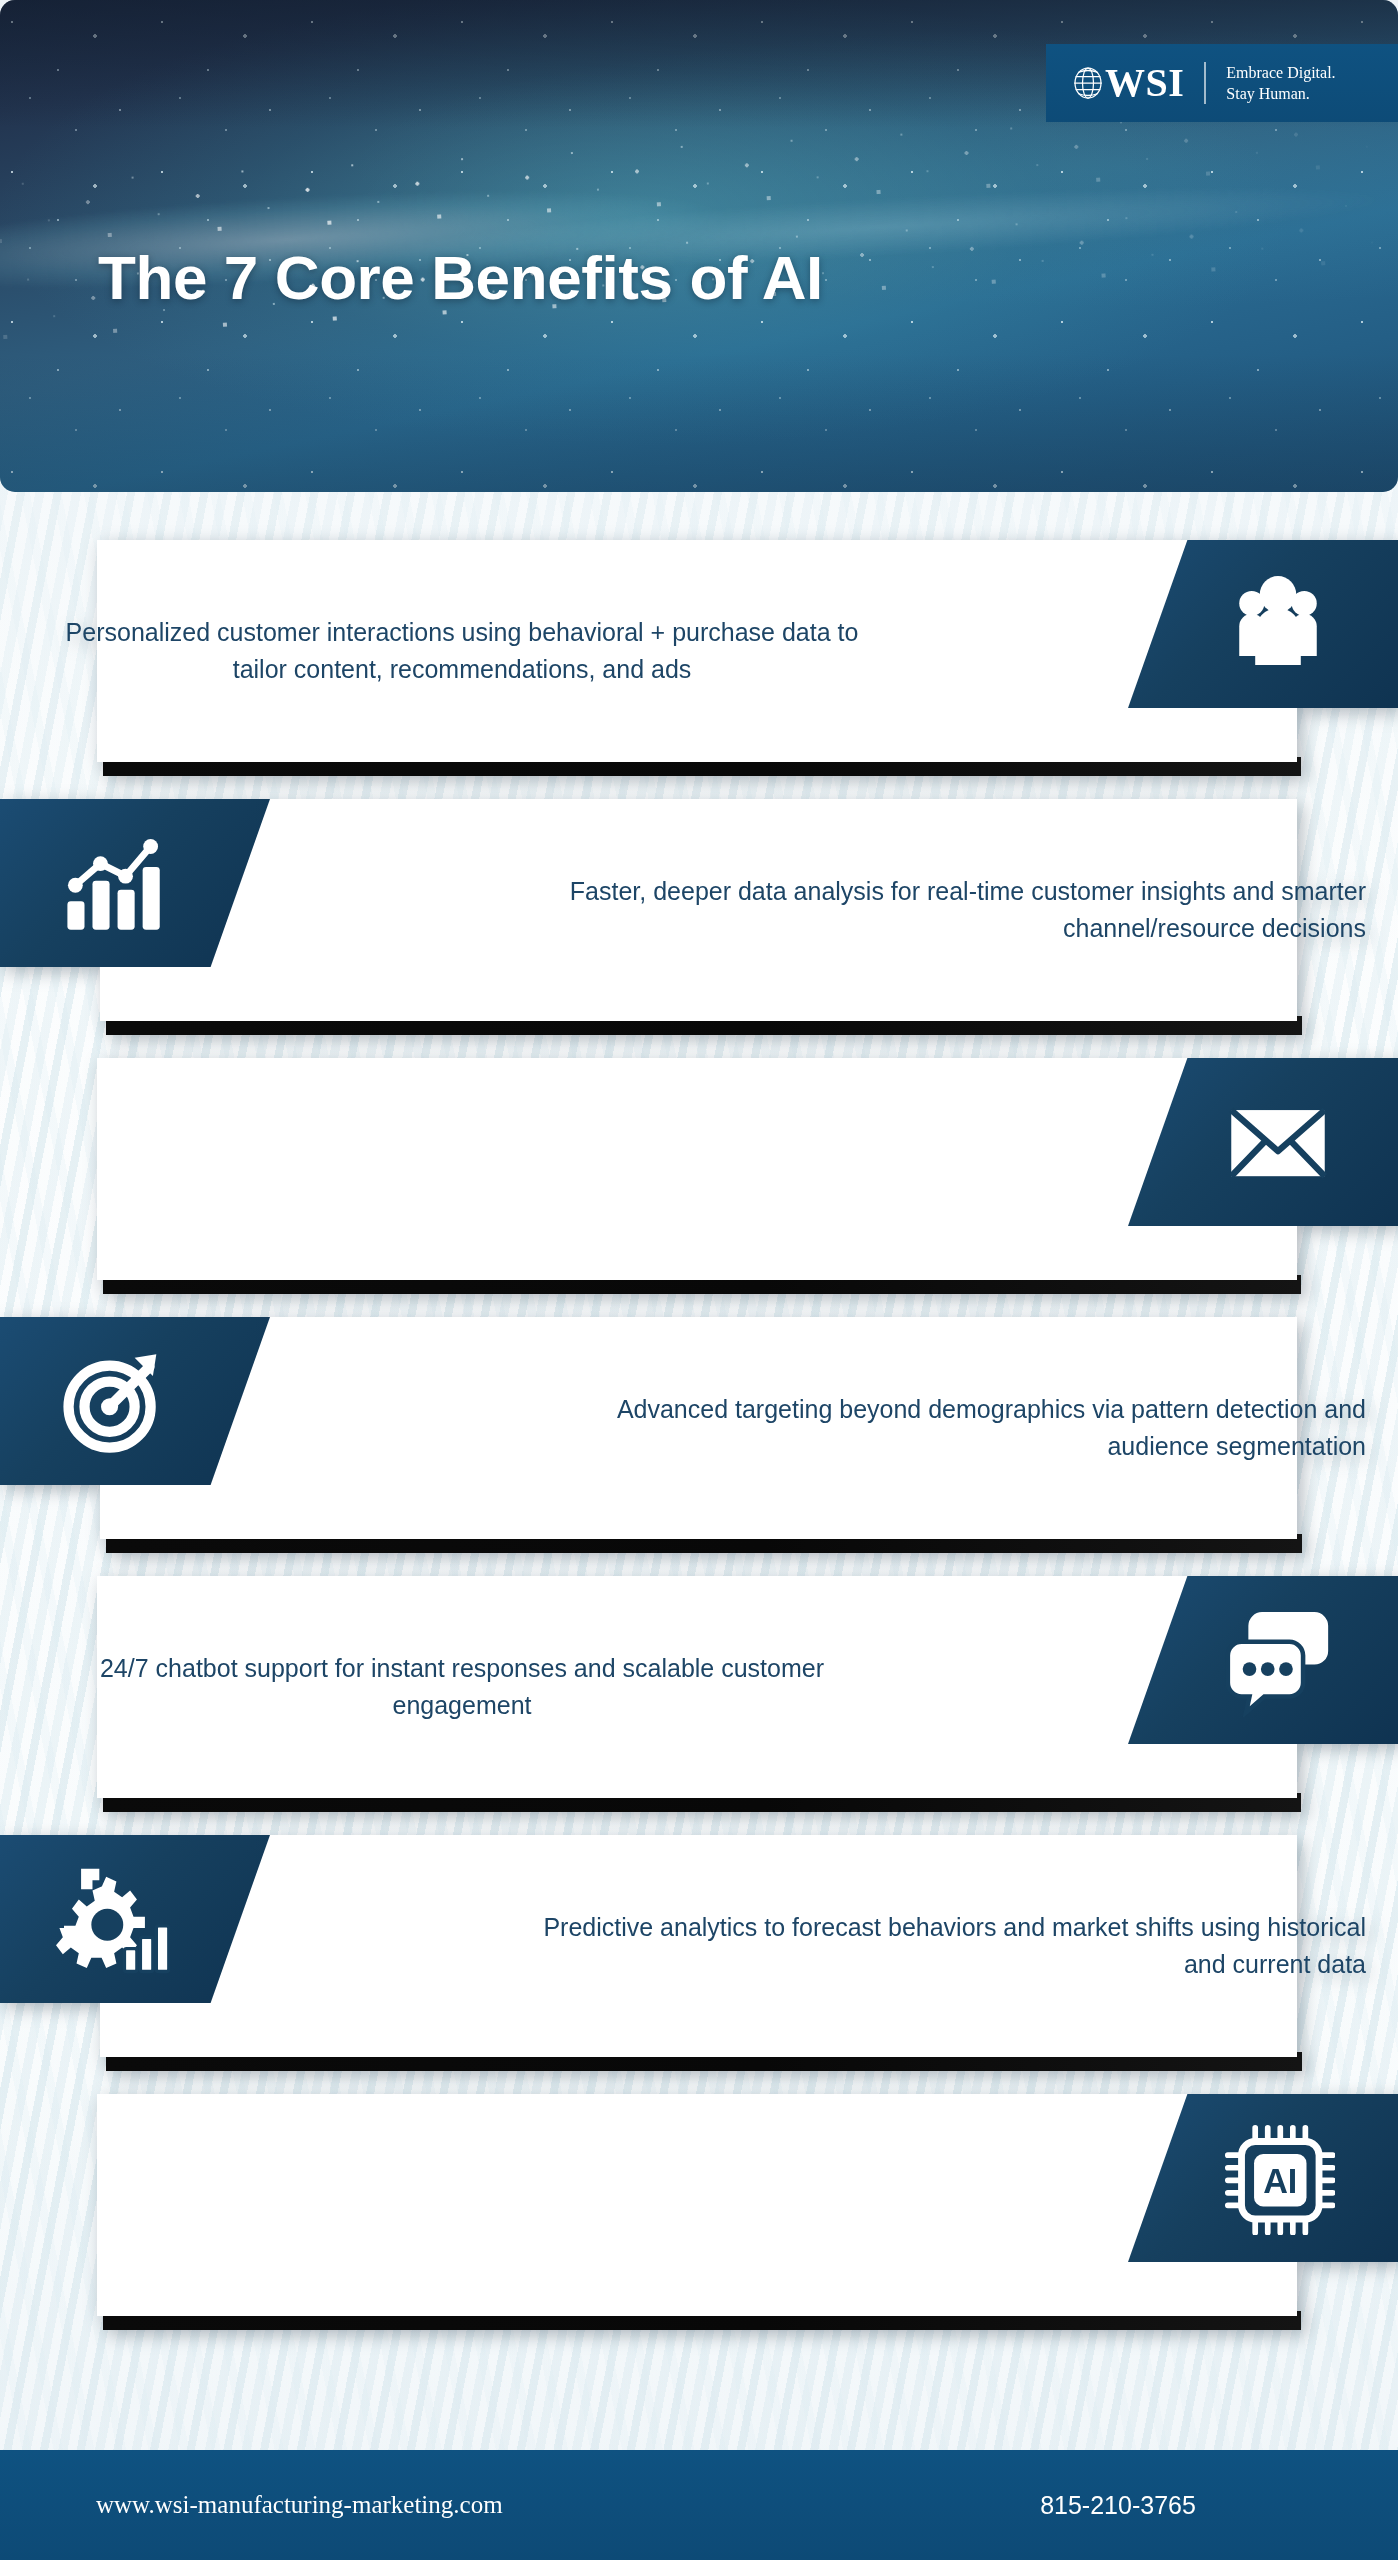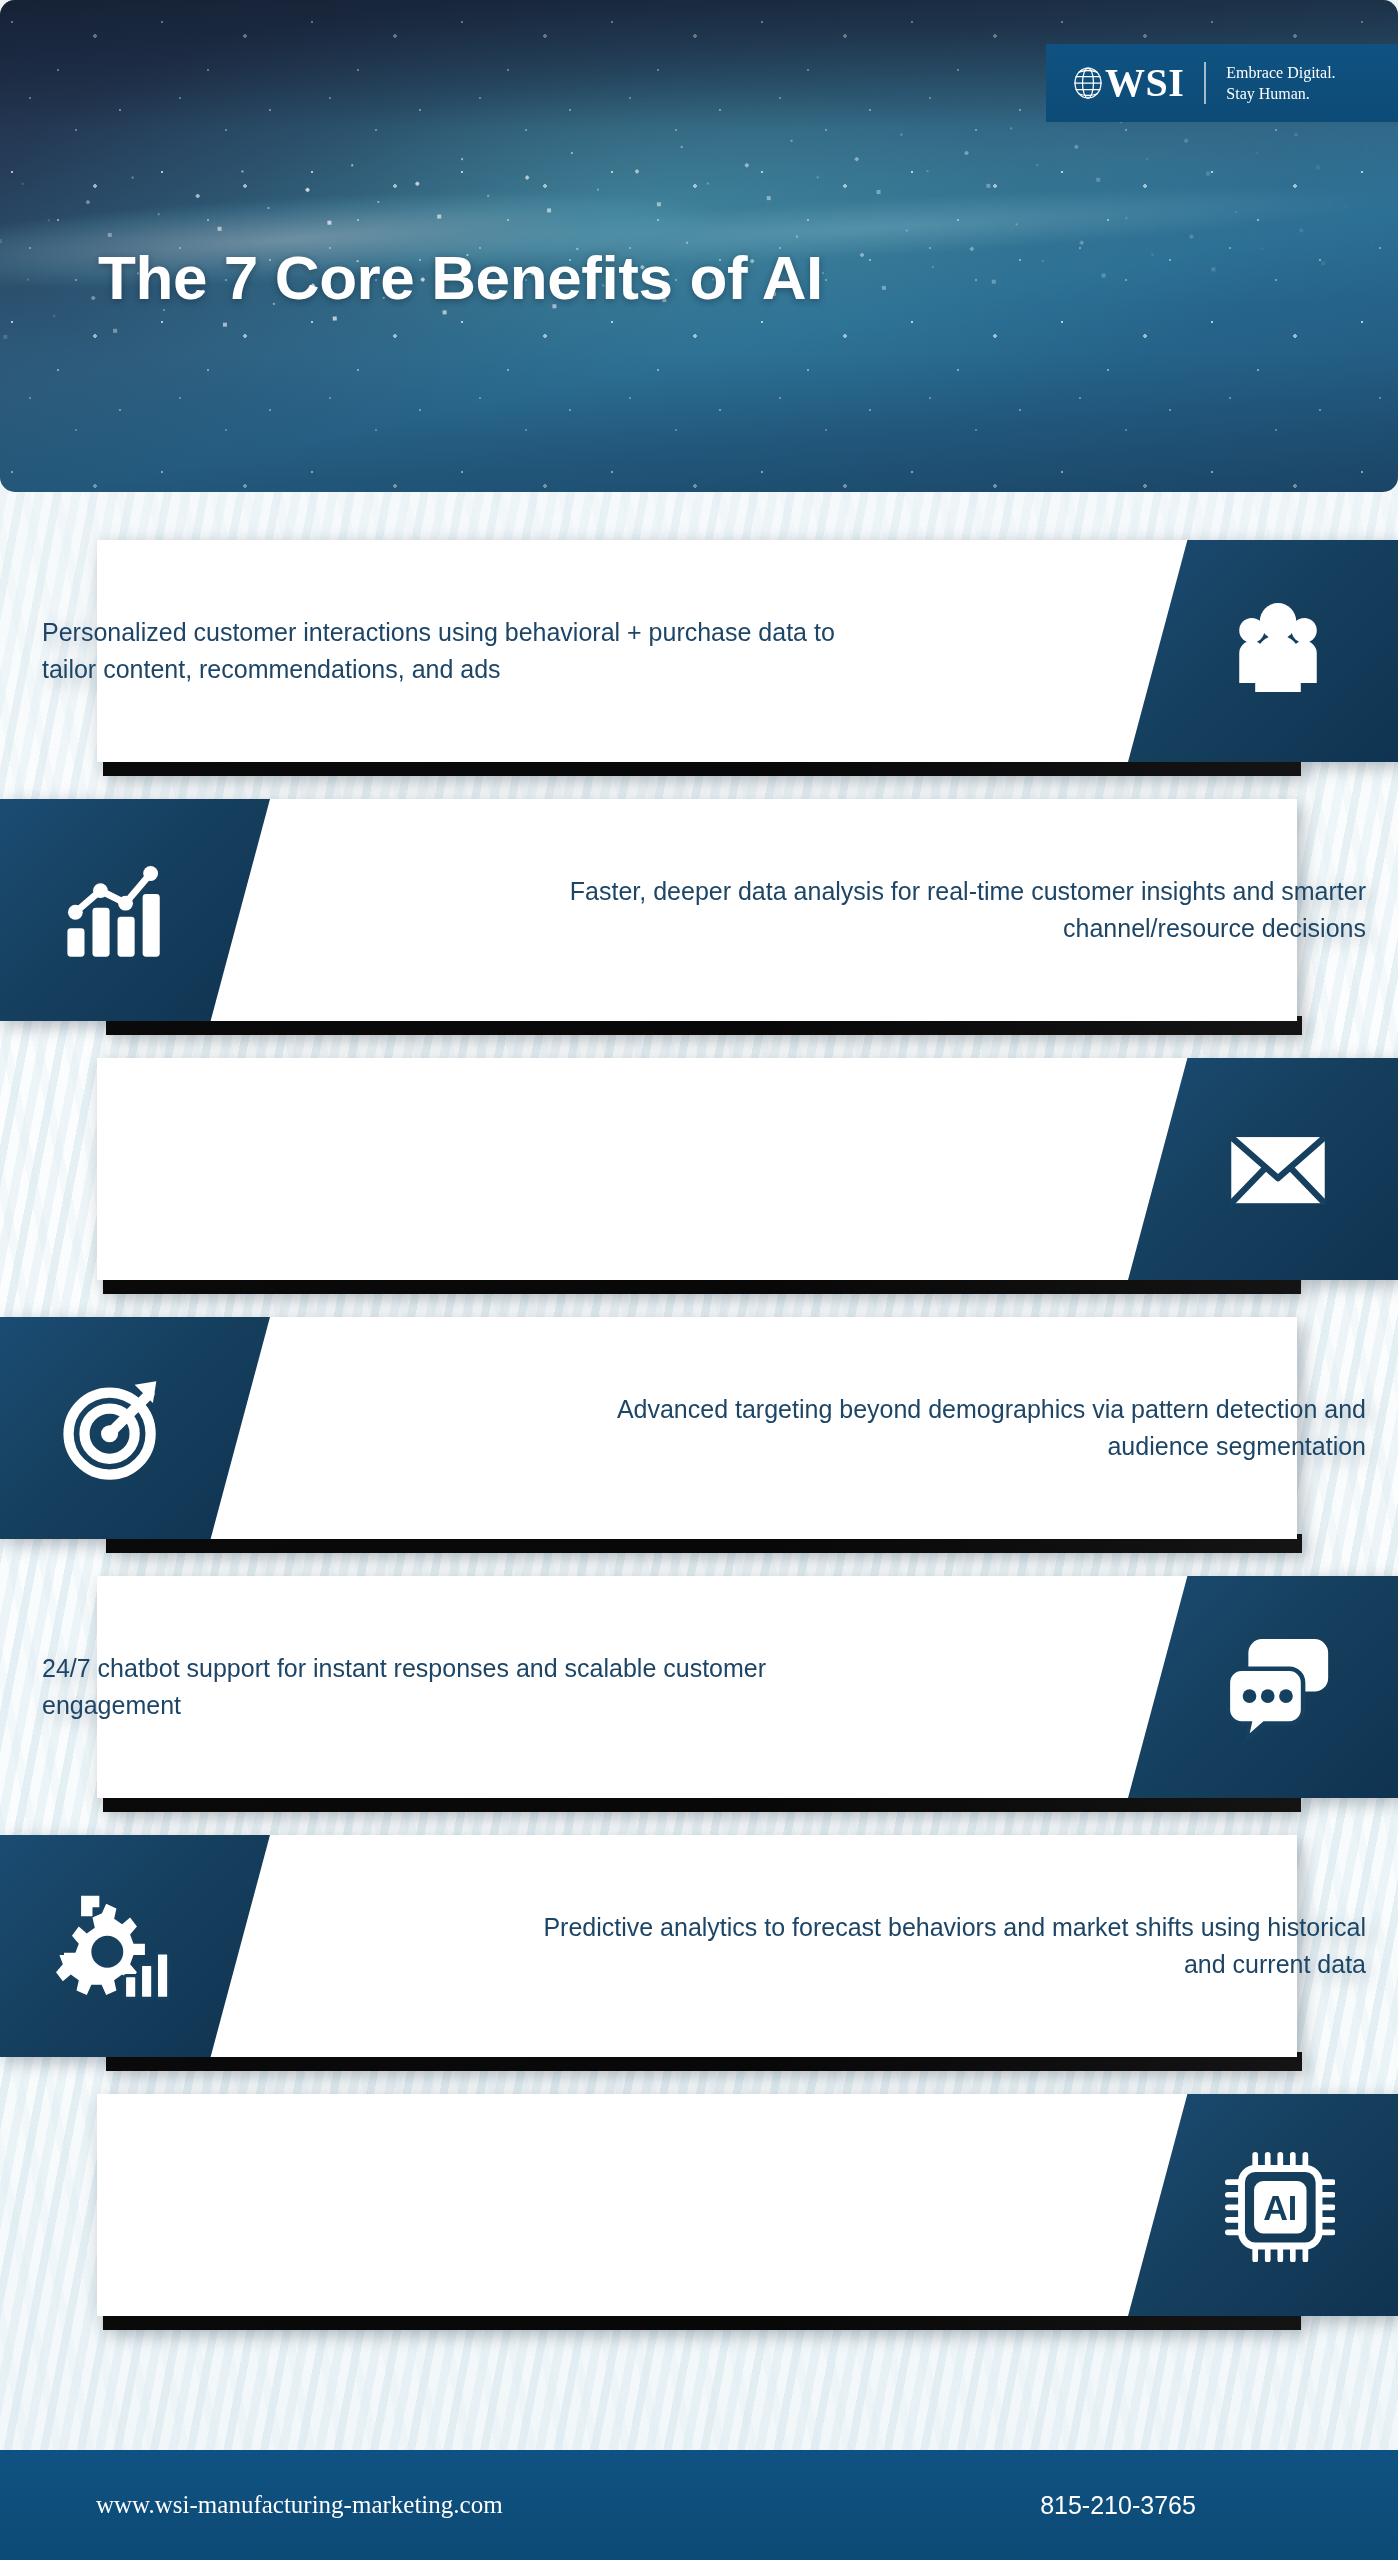--- a/index.html
+++ b/index.html
@@ -144,42 +144,42 @@
     position:absolute; height:19px;
     background:linear-gradient(90deg,#0a0a0a 0%,#080808 55%,#141414 100%);
   }
   .card.right .card-inner  { left:97px; width:1200px; }
   .card.right .card-shadowbar { left:103px; top:217px; width:1198px; }
   .card.left  .card-inner  { left:100px; width:1197px; }
   .card.left  .card-shadowbar { left:106px; top:217px; width:1196px; }
 
   
   .icon-panel {
-    position:absolute; top:0; width:270px; height:222px;
+    position:absolute; top:0; width:270px; height:168px;
     background:linear-gradient(135deg,#1b4c73 0%,#16405f 42%,#0f3351 100%);
     display:flex; align-items:center; justify-content:center;
   }
   .card.right .icon-panel {
     right:0;
     clip-path:polygon(22% 0%, 100% 0%, 100% 100%, 0% 100%);
   }
   .card.left .icon-panel {
     left:0;
     clip-path:polygon(0% 0%, 100% 0%, 78% 100%, 0% 100%);
   }
   .card.right .icon-panel .ico { margin-left:30px; }
   .card.left  .icon-panel .ico { margin-right:44px; }
   .ico { width:114px; height:114px; display:block; }
 
   .card-text {
     position:absolute; top:0; height:222px;
     display:flex; flex-direction:column; justify-content:center;
     font-size:25px; line-height:1.47; color:#1d4566; font-weight:400;
   }
-  .card.right .card-text { left:42px; width:840px; text-align:left; }
+  .card.right .card-text { left:42px; width:840px; text-align:center; }
   .card.left  .card-text { right:32px; width:840px; text-align:right; }
 
   
   .footer {
     position:absolute; left:0; bottom:0; width:1398px; height:110px;
     background:linear-gradient(180deg,#0f5281 0%,#0d4a76 100%);
     display:flex; align-items:center;
   }
   .footer-url {
     position:absolute; left:96px; font-size:25px; color:#ffffff; font-weight:400;font-family:Liberation Serif, serif;

